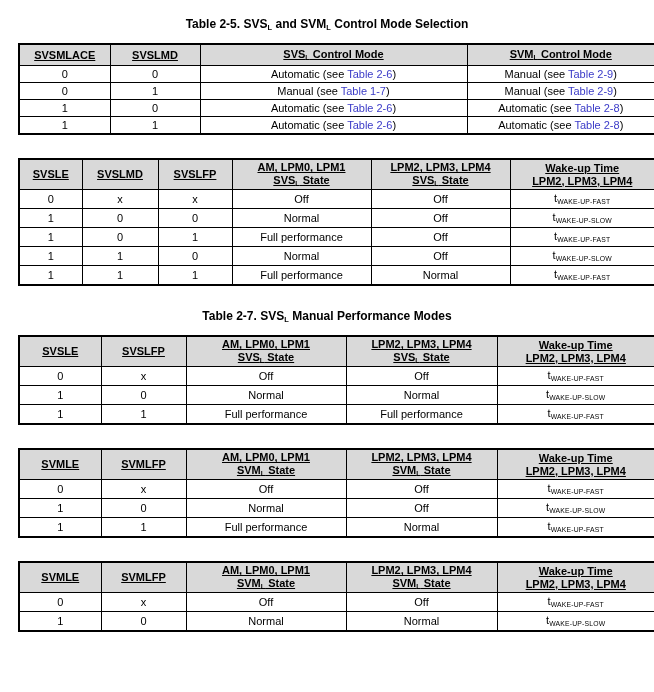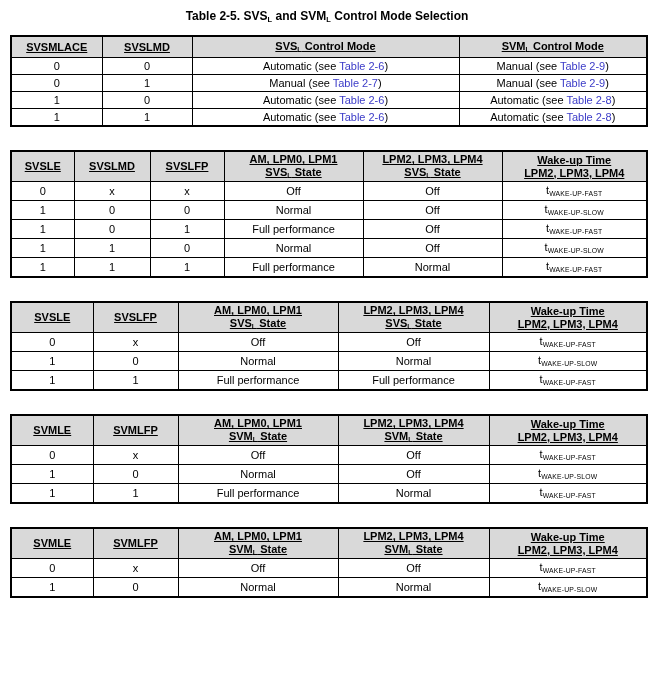--- a/index.html
+++ b/index.html
@@ -3,21 +3,21 @@
 <meta charset="utf-8">
 <style>
   html,body { margin:0; padding:0; }
   body {
     width:654px; height:692px; overflow:hidden;
     background:#ffffff; color:#000;
     font-family:"Liberation Sans", sans-serif;
     -webkit-font-smoothing:antialiased;
   }
   .page { padding:8px 9px 0 9px; }
-  .tblock { margin:1px; }
+  .tblock { margin:9px; }
   .tblock + .tblock { margin-top:23px; }
   .ttitle {
     margin:0 0 11px 0;
     text-align:center;
     font-size:12px; font-weight:bold; line-height:15px;
   }
   table.dtable {
     border-collapse:collapse; table-layout:fixed;
     width:636px;
     border:2px solid var(--border,#000);
@@ -64,21 +64,21 @@
         <tbody>
           <tr>
             <td>0</td>
             <td>0</td>
             <td>Automatic (see <span class="xlink">Table 2-6</span>)</td>
             <td>Manual (see <span class="xlink">Table 2-9</span>)</td>
           </tr>
           <tr>
             <td>0</td>
             <td>1</td>
-            <td>Manual (see <span class="xlink">Table 2-7</span>)</td>
+            <td>Manual (see <span class="xlink">Table 1-7</span>)</td>
             <td>Manual (see <span class="xlink">Table 2-9</span>)</td>
           </tr>
           <tr>
             <td>1</td>
             <td>0</td>
             <td>Automatic (see <span class="xlink">Table 2-6</span>)</td>
             <td>Automatic (see <span class="xlink">Table 2-8</span>)</td>
           </tr>
           <tr>
             <td>1</td>
@@ -149,20 +149,21 @@
             <td>1</td>
             <td>Full performance</td>
             <td>Normal</td>
             <td>t<sub>WAKE-UP-FAST</sub></td>
           </tr>
         </tbody>
       </table>
   </section>
 
   <section class="tblock">
+    <h3 class="ttitle">Table 2-7. SVS<sub>L</sub> Manual Performance Modes</h3>
     <table class="dtable">
         <colgroup>
           <col style="width: 82px;">
           <col style="width: 85px;">
           <col style="width: 160px;">
           <col style="width: 151px;">
           <col style="width: 158px;">
         </colgroup>
         <thead>
           <tr>

